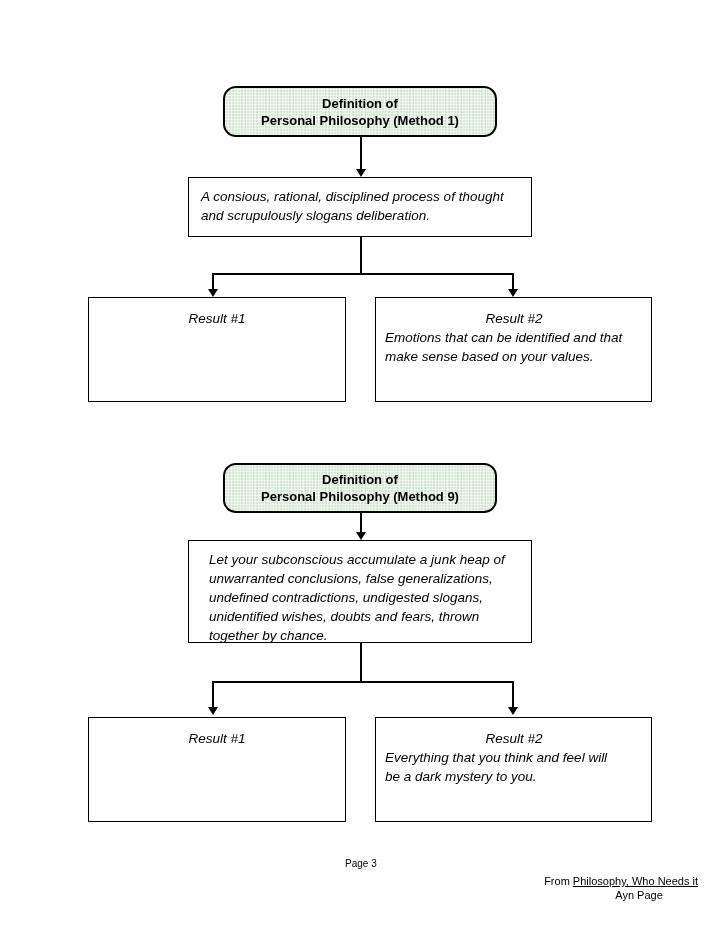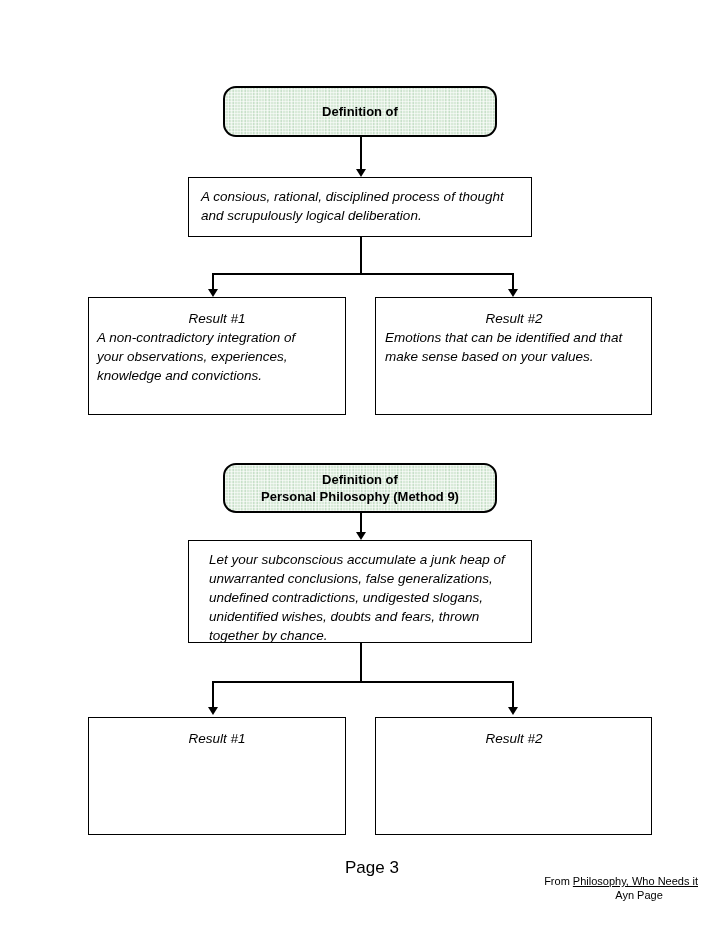--- a/index.html
+++ b/index.html
@@ -46,21 +46,21 @@
     border: 1.5px solid #000;
     background: #fff;
     font-style: italic;
     font-size: 13.5px;
     line-height: 19px;
   }
   .desc-node { left: 188px; width: 344px; padding: 9px 12px; }
   .desc-1 { top: 177px; height: 60px; }
   .desc-2 { top: 540px; height: 103px; padding-left: 20px; }
 
-  .result-node { width: 258px; height: 118px; padding: 11px 8px 6px 8px; }
+  .result-node { width: 258px; height: 105px; padding: 11px 8px 6px 8px; }
   .r1 { left: 88px;  width: 258px; }
   .r2 { left: 375px; width: 277px; padding-left: 9px; }
   .row-1 { top: 297px; }
   .row-2 { top: 717px; }
 
   .result-title { text-align: center; }
   .result-text, .desc-text { white-space: pre-line; text-align: left; }
 
   
   .vline { position: absolute; width: 2px; background: #000; }
@@ -70,62 +70,60 @@
     width: 0; height: 0;
     border-left: 5px solid transparent;
     border-right: 5px solid transparent;
     border-top: 8px solid #000;
   }
 
   
   .page-number {
     position: absolute;
     left: 345px; top: 858px;
-    font-size: 17px;
+    font-size: 10px;
   }
   .attribution {
     position: absolute;
     right: 30px; top: 874px;
     font-size: 11px;
     line-height: 14px;
     text-align: center;
     white-space: nowrap;
   }
   .attribution .title { text-decoration: underline; }
   .attribution .author { padding-left: 36px; }
 </style>
 </head>
 <body>
 
 <div class="page">
 
   <div class="definition-node def-1">
     <div>Definition of</div>
+    <div>Personal Philosophy (Method 1)</div>
   </div>
 
   <div class="vline" style="left:360px; top:137px; height:33px;"></div>
   <div class="arrowhead" style="left:356px; top:169px;"></div>
 
   <div class="rect-node desc-node desc-1">
     <div class="desc-text">A consious, rational, disciplined process of thought
-and scrupulously logical deliberation.</div>
+and scrupulously slogans deliberation.</div>
   </div>
 
   <div class="vline" style="left:360px; top:237px; height:38px;"></div>
   <div class="hline" style="left:212px; top:273px; width:302px;"></div>
   <div class="vline" style="left:212px; top:273px; height:17px;"></div>
   <div class="arrowhead" style="left:208px; top:289px;"></div>
   <div class="vline" style="left:512px; top:273px; height:17px;"></div>
   <div class="arrowhead" style="left:508px; top:289px;"></div>
 
   <div class="rect-node result-node r1 row-1">
     <div class="result-title">Result #1</div>
-    <div class="result-text">A non-contradictory integration of
-your observations, experiences,
-knowledge and convictions.</div>
   </div>
   <div class="rect-node result-node r2 row-1">
     <div class="result-title">Result #2</div>
     <div class="result-text">Emotions that can be identified and that
 make sense based on your values.</div>
   </div>
 
   <div class="definition-node def-2">
     <div>Definition of</div>
     <div>Personal Philosophy (Method 9)</div>
@@ -147,20 +145,22 @@
   <div class="vline" style="left:212px; top:681px; height:27px;"></div>
   <div class="arrowhead" style="left:208px; top:707px;"></div>
   <div class="vline" style="left:512px; top:681px; height:27px;"></div>
   <div class="arrowhead" style="left:508px; top:707px;"></div>
 
   <div class="rect-node result-node r1 row-2">
     <div class="result-title">Result #1</div>
   </div>
   <div class="rect-node result-node r2 row-2">
     <div class="result-title">Result #2</div>
+    <div class="result-text">Everything that you think and feel will
+be a dark mystery to you.</div>
   </div>
 
   <div class="page-number">Page 3</div>
 
   <div class="attribution">
     <div><span>From </span><span class="title">Philosophy, Who Needs it</span></div>
     <div class="author">Ayn Page</div>
   </div>
 
 </div>

